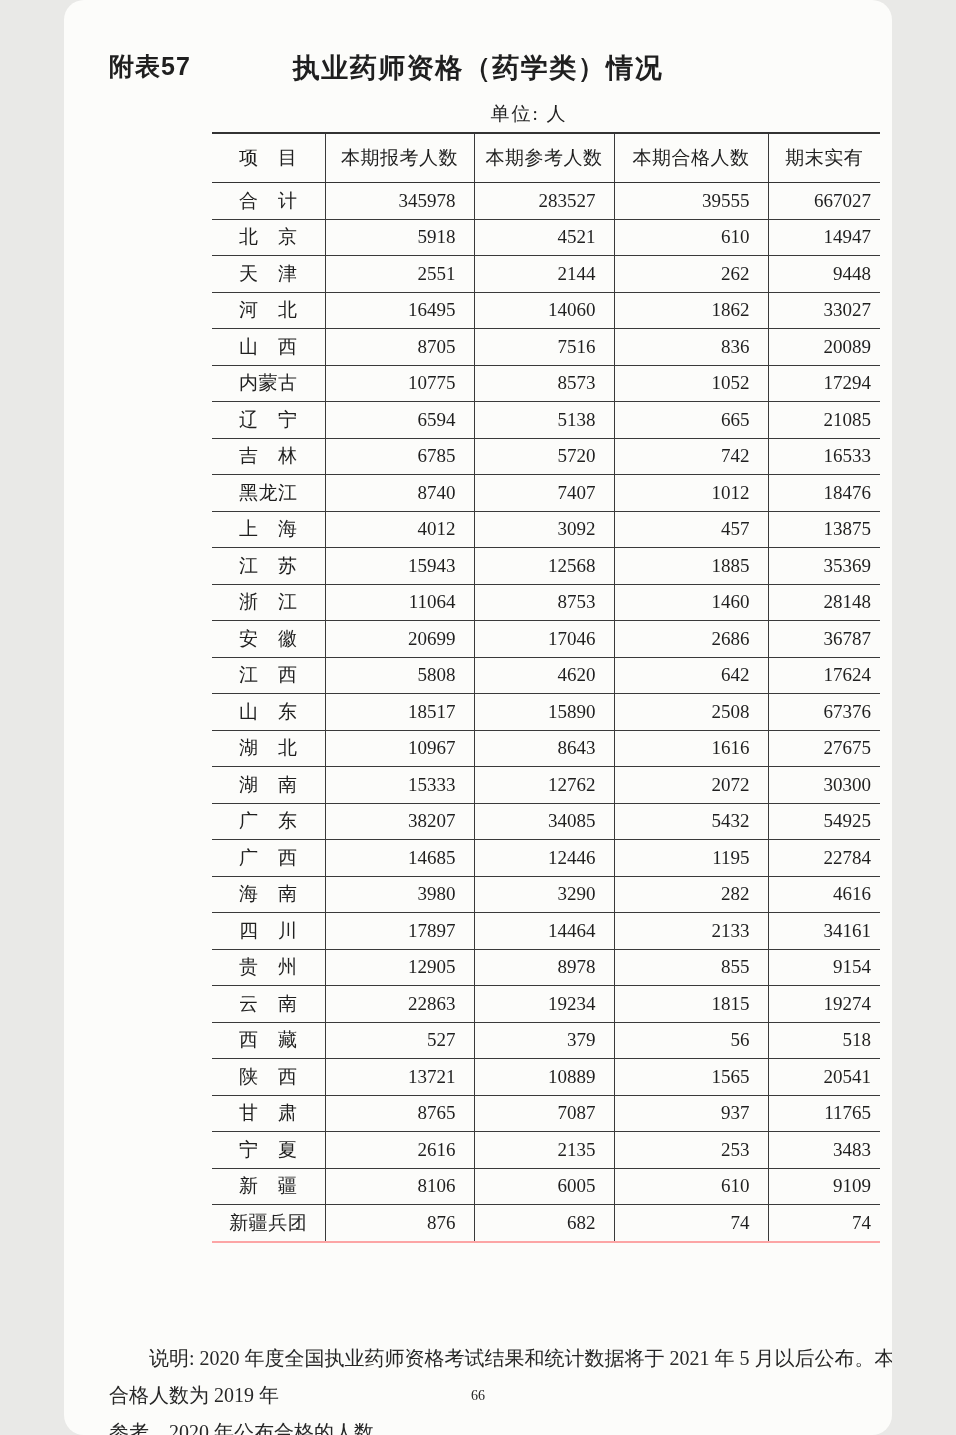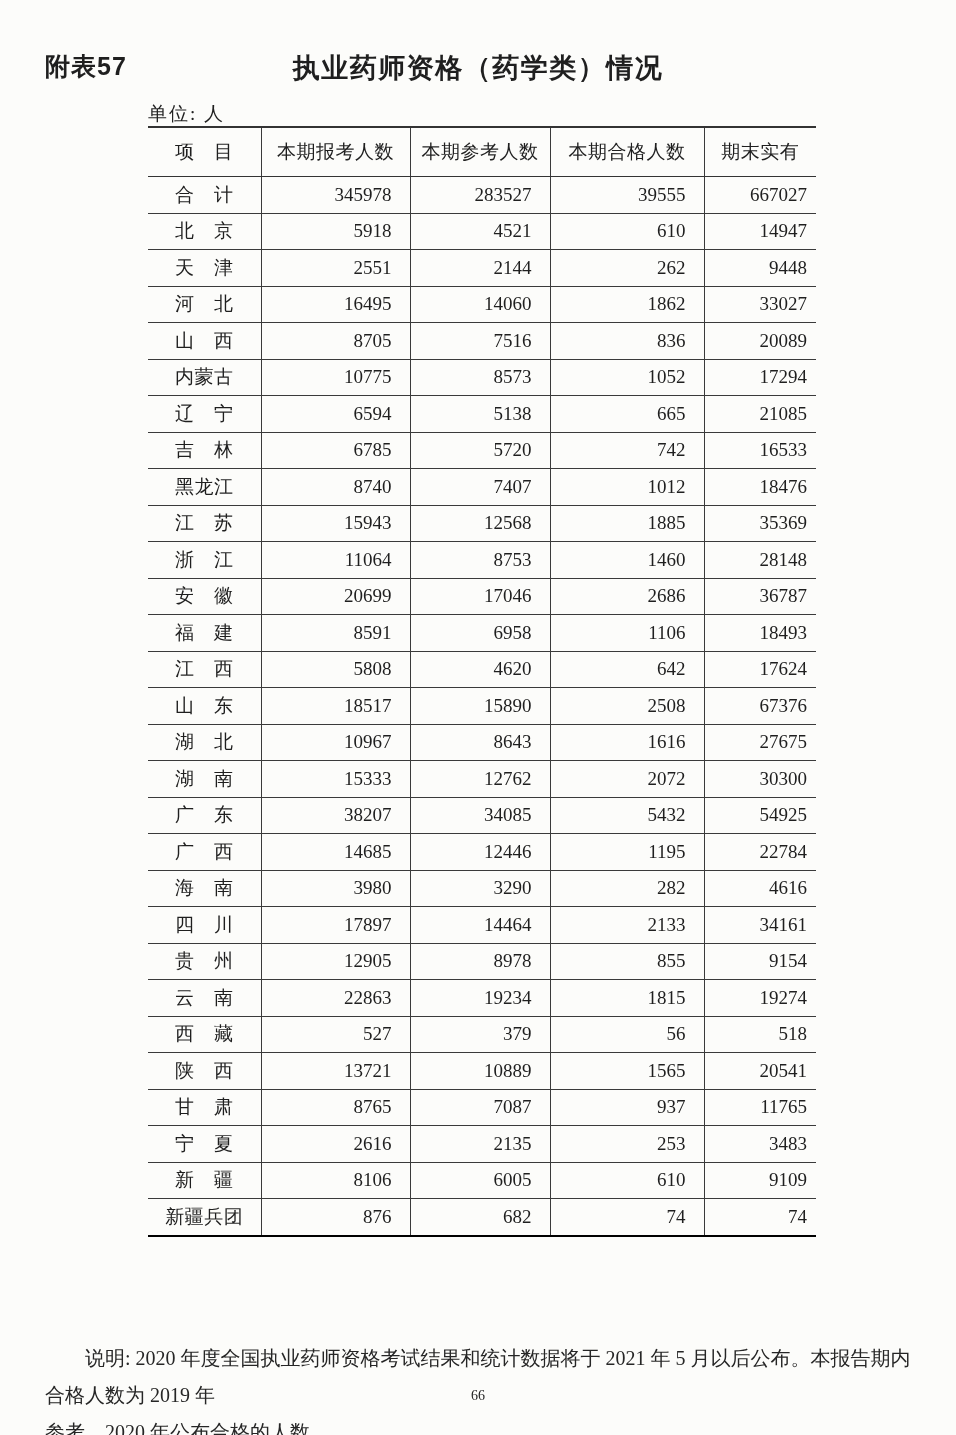--- a/index.html
+++ b/index.html
@@ -2,27 +2,28 @@
 <html><head>
 <meta charset="utf-8">
 <style>
   html, body {
     margin: 0;
     padding: 0;
     background: #e9e9e7;
   }
   .doc {
     position: relative;
-    width: 956px;
+    width: 828px;
     height: 1435px;
     margin: 0 auto;
     background: #fcfcfa;
     font-family: "Liberation Serif", "DejaVu Serif", serif;
     color: #1f1f1f;
     overflow: hidden;
+    border-radius: 20px;
   }
   
   .header-line {
     position: absolute;
     top: 50px;
     left: 0;
     width: 100%;
     height: 36px;
   }
   .table-label {
@@ -41,36 +42,36 @@
     font-weight: bold;
     font-size: 27px;
     letter-spacing: 1.5px;
   }
   
   .unit-row {
     position: absolute;
     top: 101px;
     left: 148px;
     width: 668px;
-    text-align: left;
+    text-align: center;
     padding-right: 34px;
     box-sizing: border-box;
     font-size: 19px;
     letter-spacing: 2px;
   }
   
   table.stats {
     position: absolute;
-    top: 126px;
+    top: 132px;
     left: 148px;
     width: 668px;
     border-collapse: collapse;
     table-layout: fixed;
     border-top: 2px solid #333;
-    border-bottom: 2px solid #000000;
+    border-bottom: 2px solid #fca5a5;
     font-size: 19px;
   }
   table.stats col.c0 { width: 113px; }
   table.stats col.c1 { width: 149px; }
   table.stats col.c2 { width: 140px; }
   table.stats col.c3 { width: 154px; }
   table.stats col.c4 { width: 112px; }
   table.stats thead th {
     height: 46px;
     font-weight: normal;
@@ -208,20 +209,27 @@
           <td class="num-cell">16533</td>
         </tr>
         <tr>
           <td class="name-cell">黑龙江</td>
           <td class="num-cell">8740</td>
           <td class="num-cell">7407</td>
           <td class="num-cell">1012</td>
           <td class="num-cell">18476</td>
         </tr>
         <tr>
+          <td class="name-cell">上　海</td>
+          <td class="num-cell">4012</td>
+          <td class="num-cell">3092</td>
+          <td class="num-cell">457</td>
+          <td class="num-cell">13875</td>
+        </tr>
+        <tr>
           <td class="name-cell">江　苏</td>
           <td class="num-cell">15943</td>
           <td class="num-cell">12568</td>
           <td class="num-cell">1885</td>
           <td class="num-cell">35369</td>
         </tr>
         <tr>
           <td class="name-cell">浙　江</td>
           <td class="num-cell">11064</td>
           <td class="num-cell">8753</td>
@@ -229,27 +237,20 @@
           <td class="num-cell">28148</td>
         </tr>
         <tr>
           <td class="name-cell">安　徽</td>
           <td class="num-cell">20699</td>
           <td class="num-cell">17046</td>
           <td class="num-cell">2686</td>
           <td class="num-cell">36787</td>
         </tr>
         <tr>
-          <td class="name-cell">福　建</td>
-          <td class="num-cell">8591</td>
-          <td class="num-cell">6958</td>
-          <td class="num-cell">1106</td>
-          <td class="num-cell">18493</td>
-        </tr>
-        <tr>
           <td class="name-cell">江　西</td>
           <td class="num-cell">5808</td>
           <td class="num-cell">4620</td>
           <td class="num-cell">642</td>
           <td class="num-cell">17624</td>
         </tr>
         <tr>
           <td class="name-cell">山　东</td>
           <td class="num-cell">18517</td>
           <td class="num-cell">15890</td>

